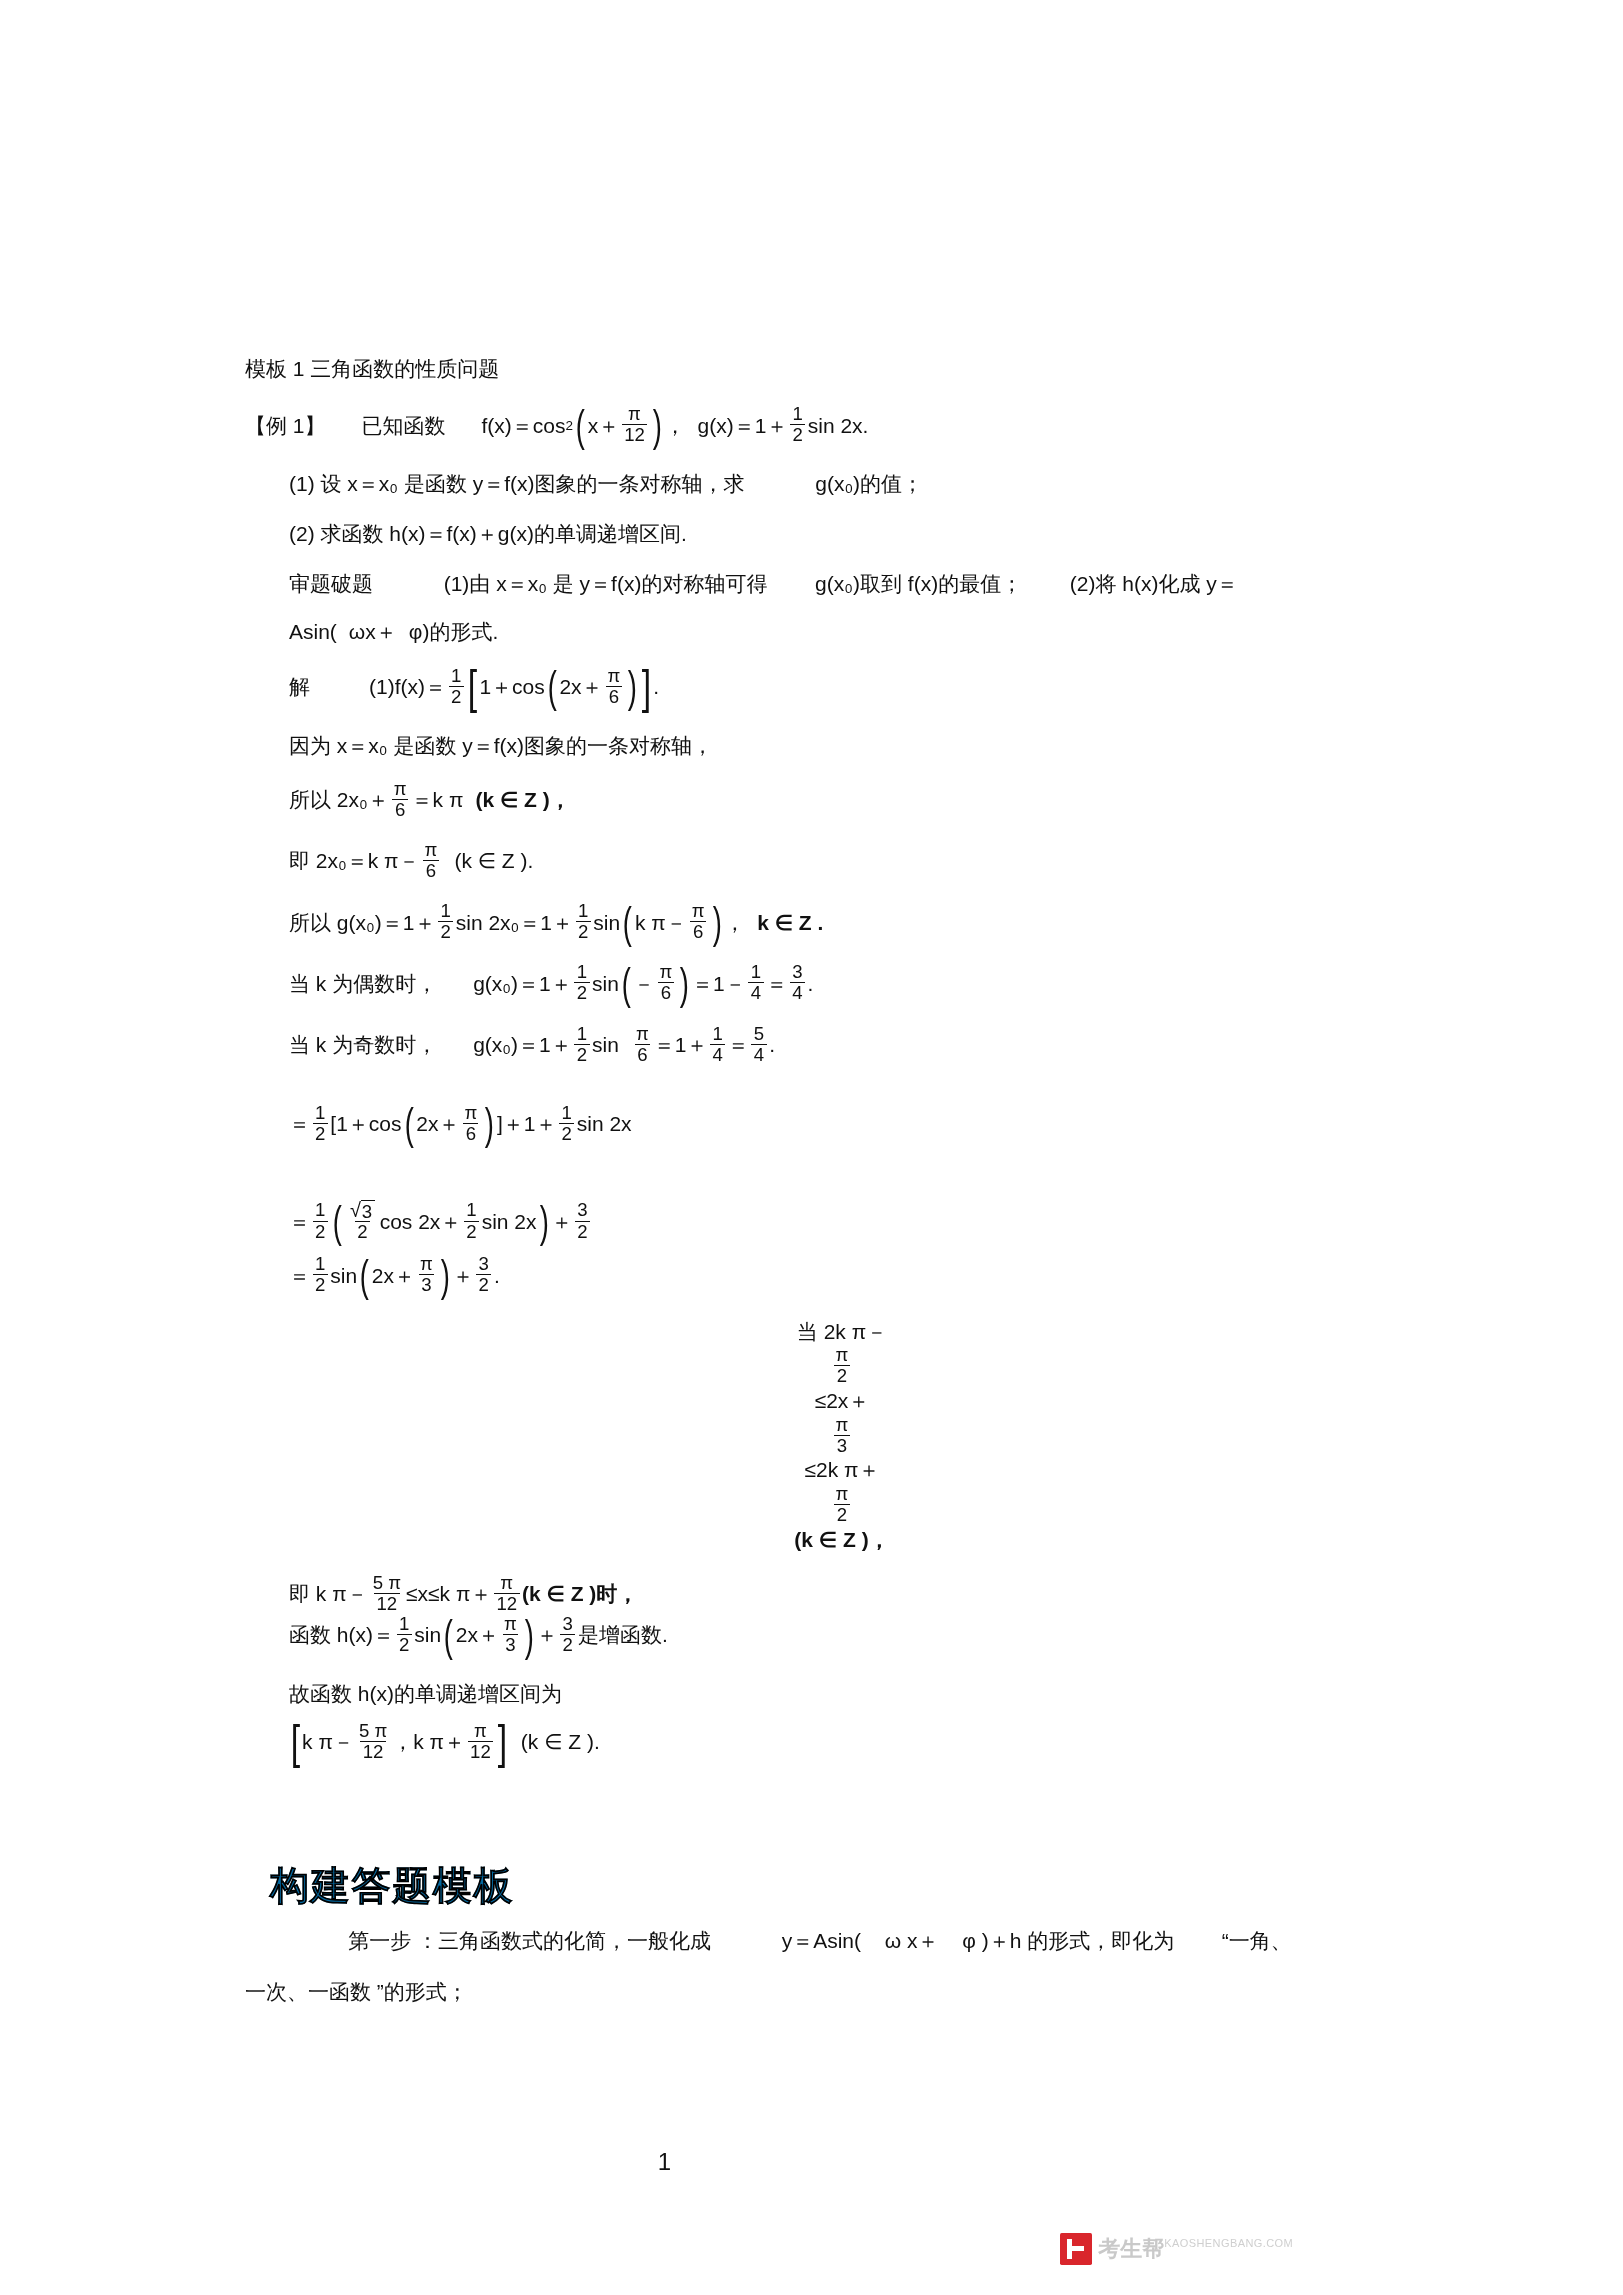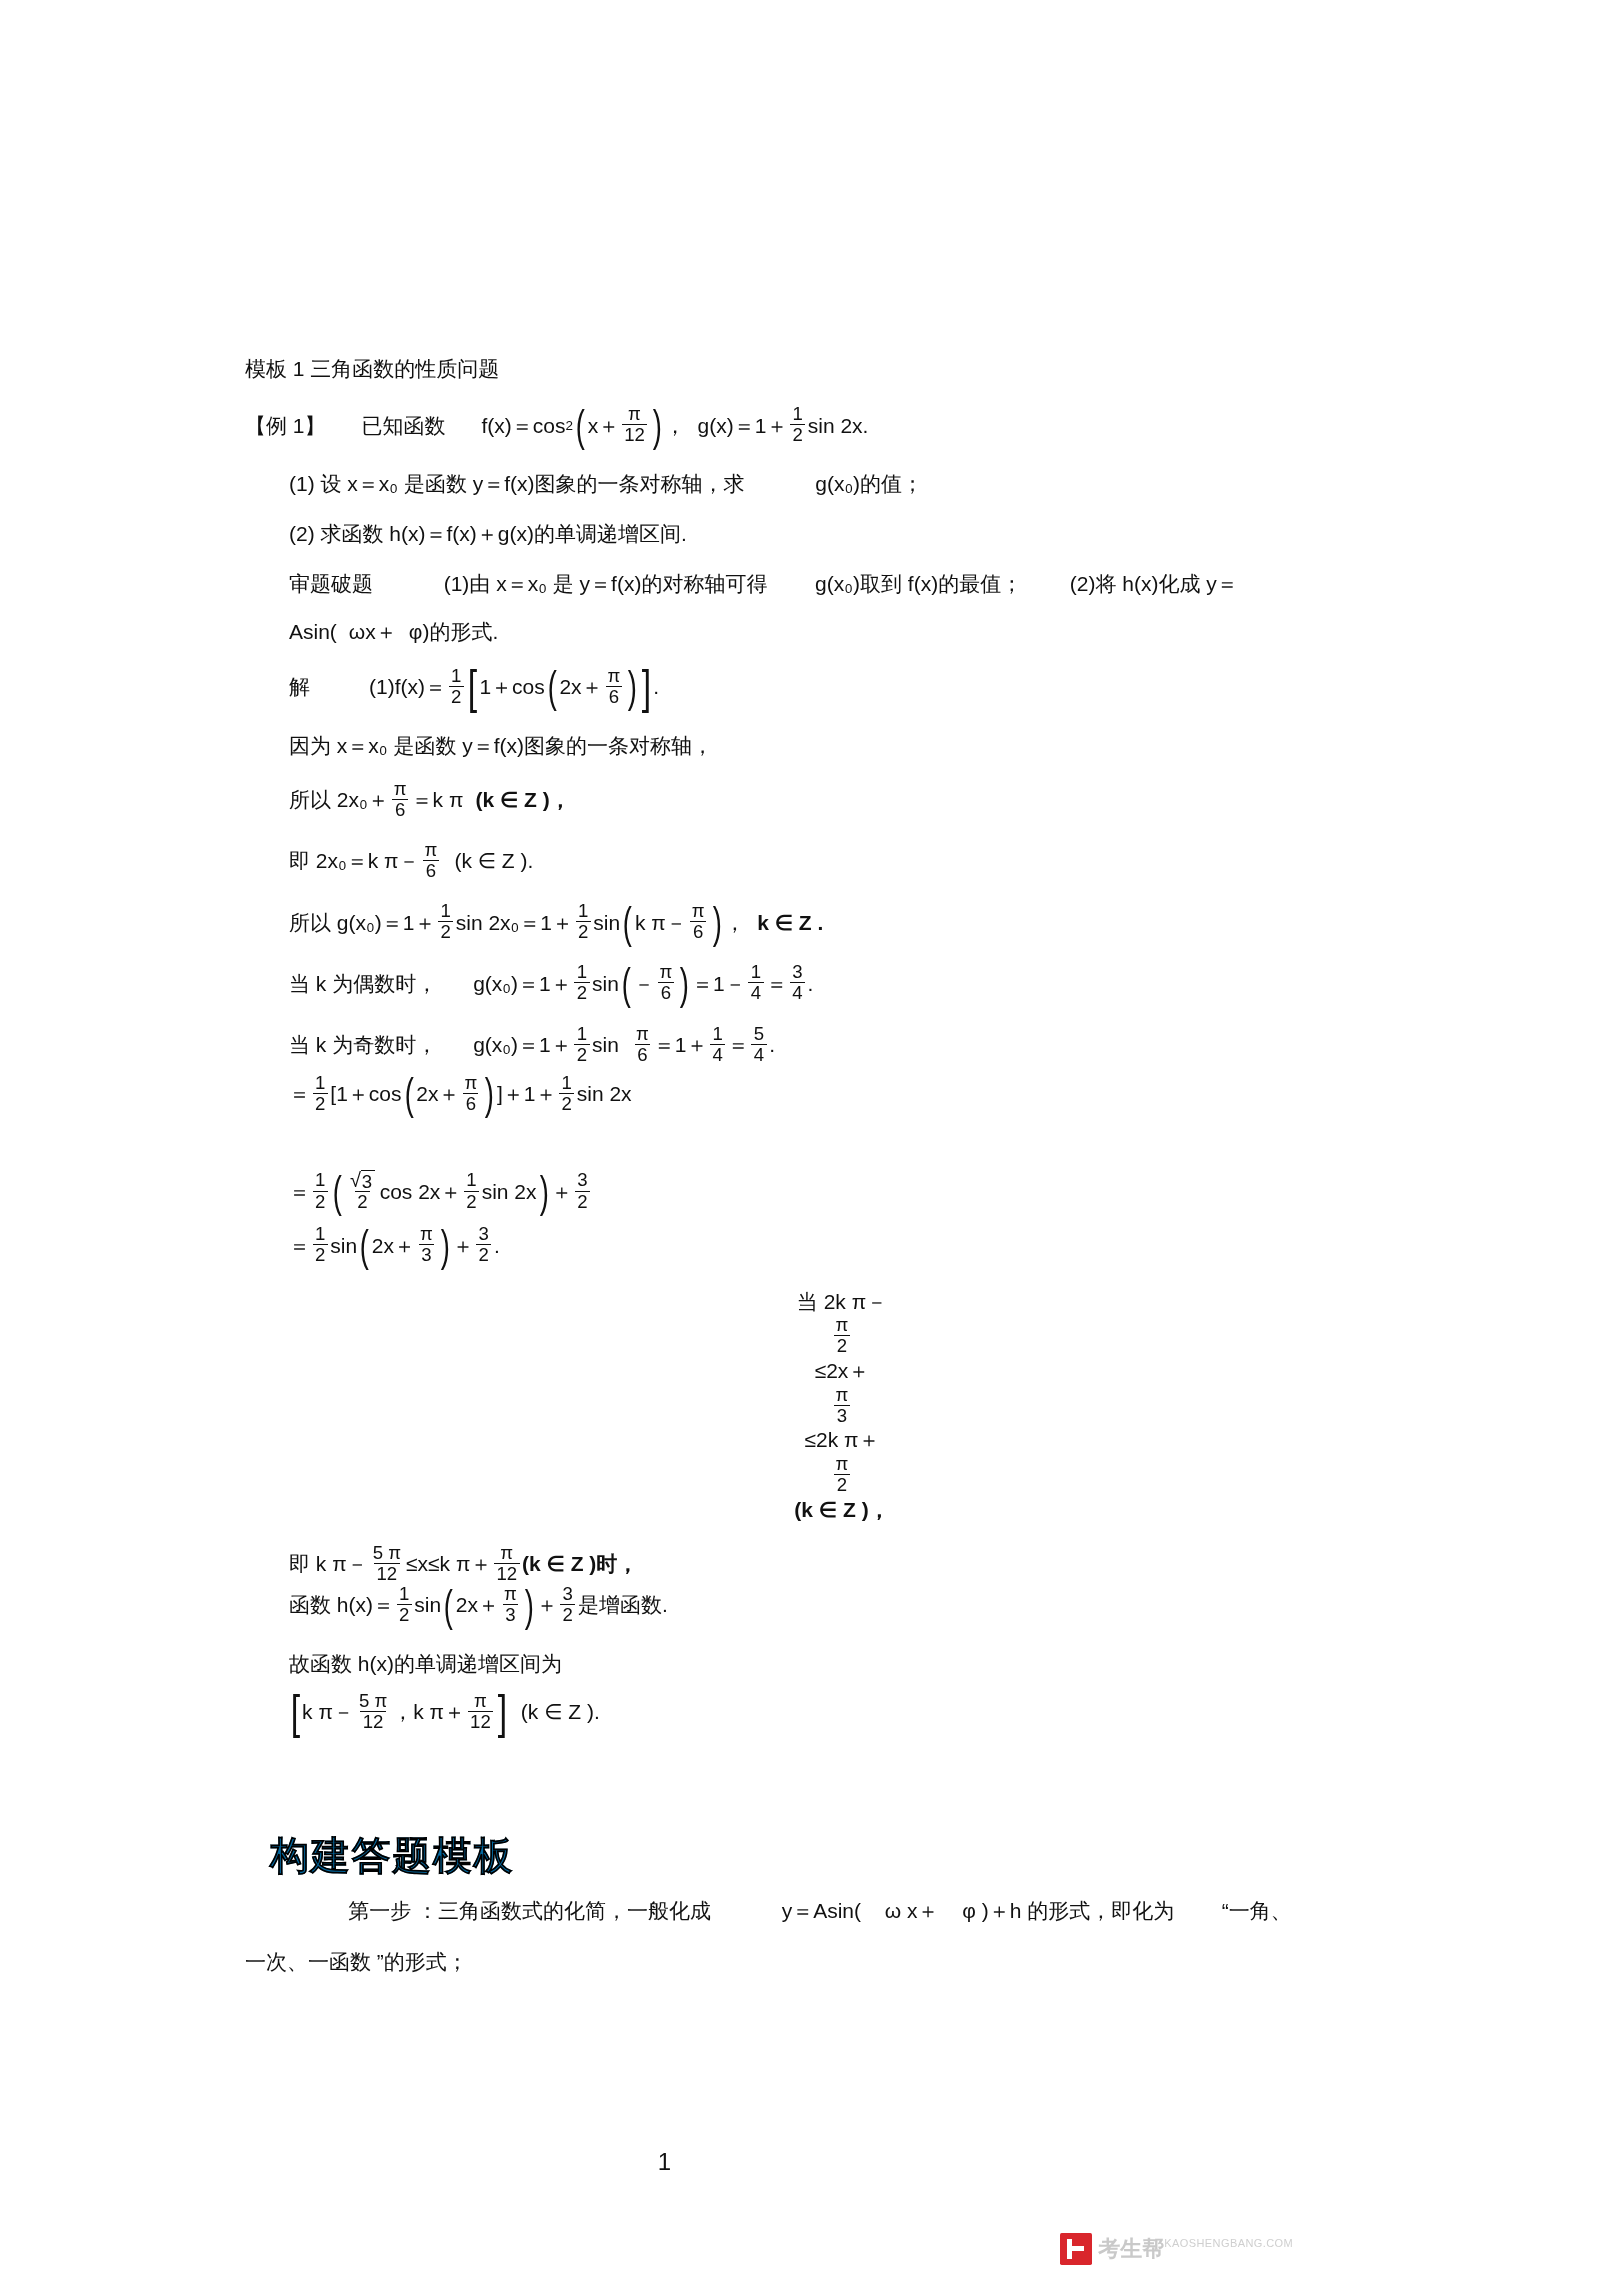--- a/index.html
+++ b/index.html
@@ -322,21 +322,21 @@
         <span class="den">4</span>
       </span>
       <span>＝</span>
       <span class="frac">
         <span class="num">3</span>
         <span class="den">4</span>
       </span>
       <span>.</span>
     </div>
 
-    <div class="mathrow indent" style="margin-bottom:8px;">
+    <div class="mathrow indent" style="margin-bottom:38px;">
       <span>当  k  为奇数时，</span>
       <span class="sp-lg"></span>
       <span>g(x₀)＝1＋</span>
       <span class="frac">
         <span class="num">1</span>
         <span class="den">2</span>
       </span>
       <span>sin</span>
       <span class="sp"></span>
       <span class="frac">

